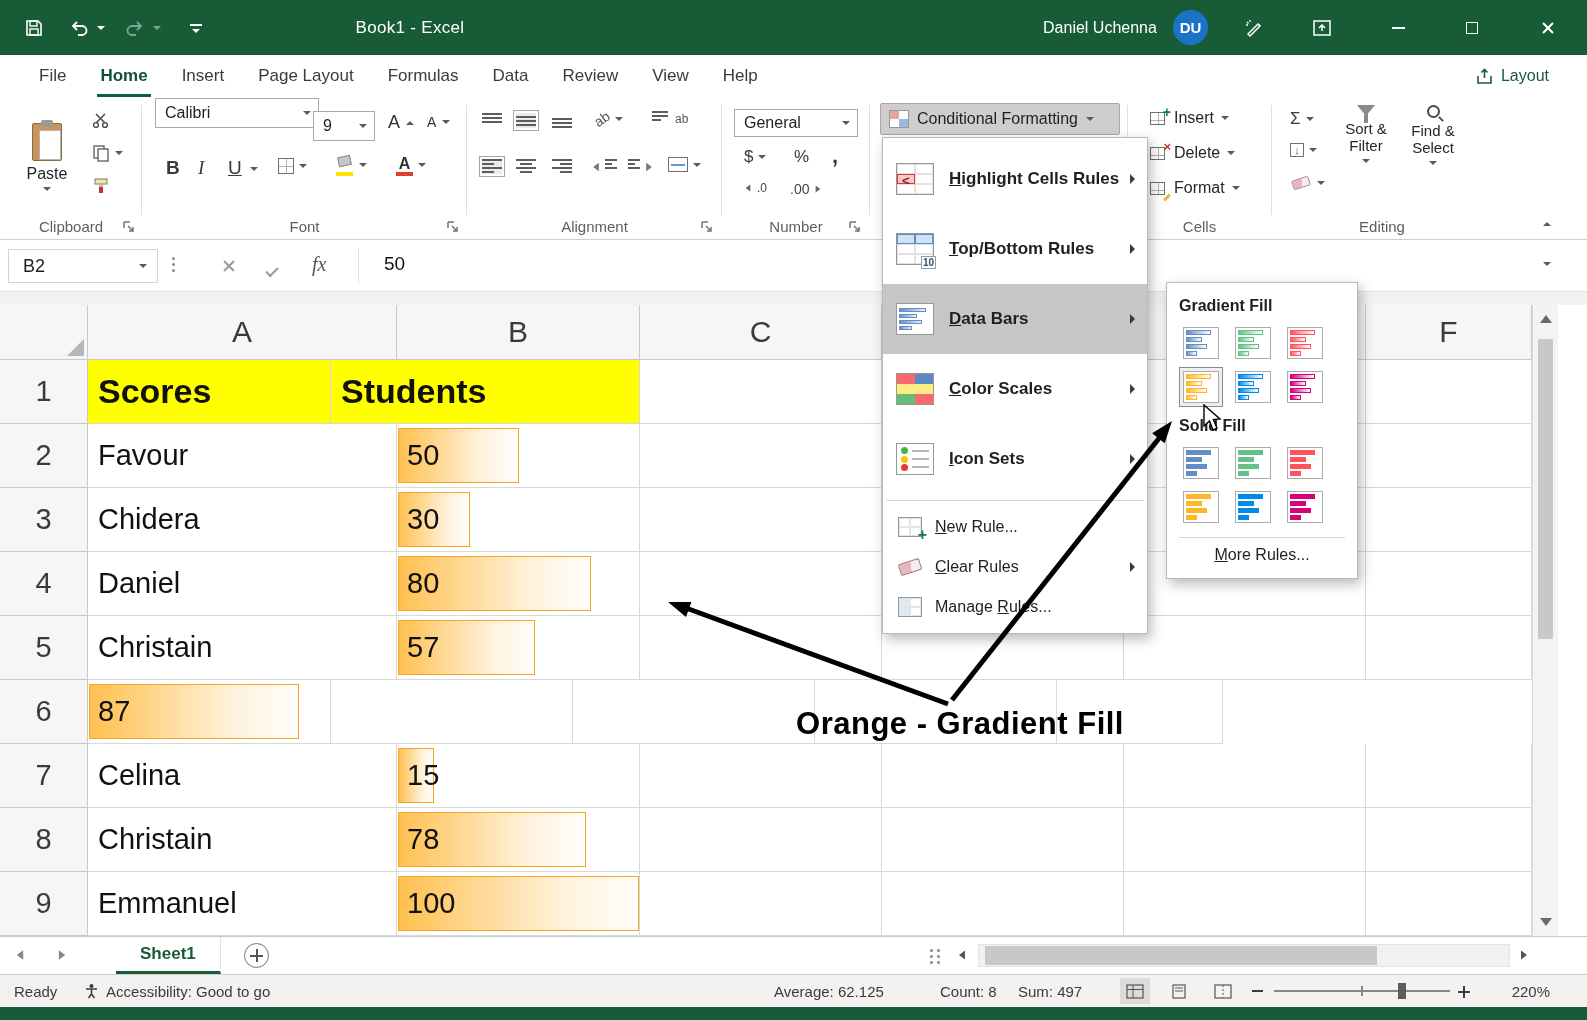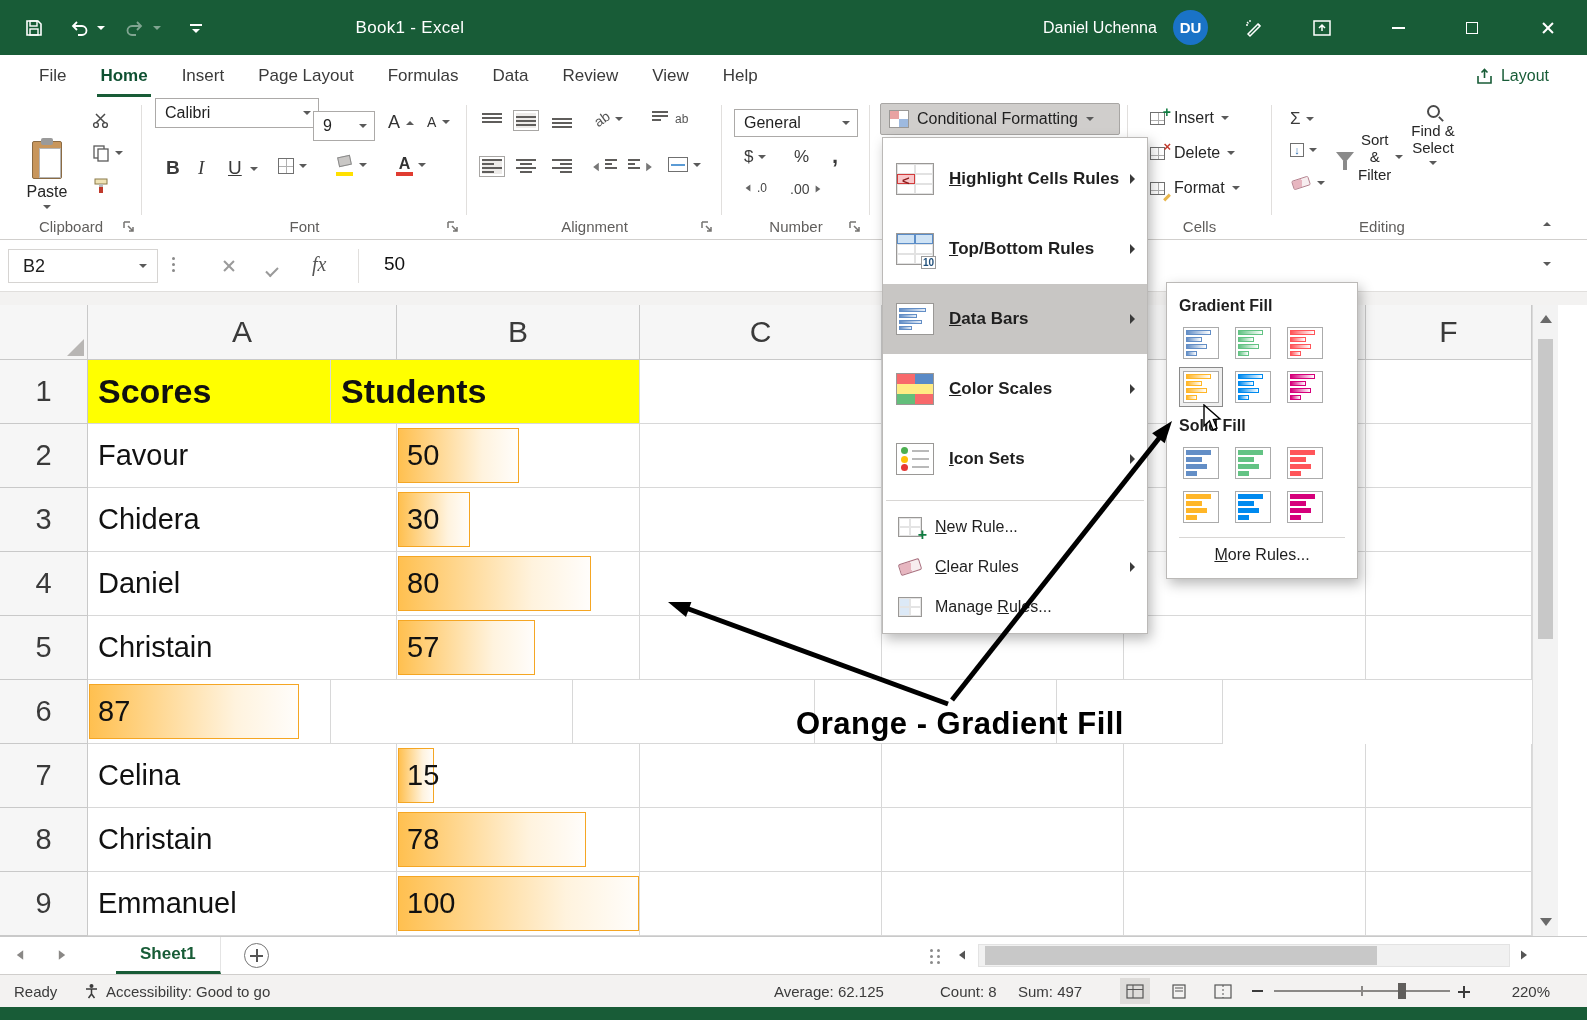--- a/index.html
+++ b/index.html
@@ -238,21 +238,21 @@
   </div>
 
   <div class="ribbon">
     <span class="vr" style="left:141px"></span>
     <span class="vr" style="left:466px"></span>
     <span class="vr" style="left:721px"></span>
     <span class="vr" style="left:869px"></span>
     <span class="vr" style="left:1127px"></span>
     <span class="vr" style="left:1271px"></span>
 
-    <div class="rbtn" style="left:18px;top:8px;width:58px;height:104px;flex-direction:column;gap:4px;justify-content:flex-end">
+    <div class="rbtn" style="left:18px;top:8px;width:58px;height:104px;flex-direction:column;gap:4px;justify-content:center">
       <span class="clipicon"></span>
       <span>Paste</span>
       <span class="chev-d"></span>
     </div>
     <div class="rsm" style="left:92px;top:14px">
       <svg width="18" height="18" viewBox="0 0 18 18">
           <path d="M4 3 L13 12 M13 3 L4 12" stroke="#4a4a4a" stroke-width="1.5"></path>
           <circle cx="4" cy="14" r="2.4" fill="none" stroke="#4a4a4a" stroke-width="1.4"></circle>
           <circle cx="13" cy="14" r="2.4" fill="none" stroke="#4a4a4a" stroke-width="1.4"></circle>
         </svg>
@@ -452,21 +452,21 @@
         <span class="chev-d"></span>
       </div>
     <div class="rsm" style="left:1290px;top:46px">
         <span style="width:14px;height:14px;border:1px solid #707070;display:inline-flex;align-items:center;justify-content:center;font-size:11px;color:#2B6CB0">↓</span>
         <span class="chev-d"></span>
       </div>
     <div class="rsm" style="left:1290px;top:80px">
         <span class="eraser" style="transform:rotate(-18deg) scale(.8)"></span>
         <span class="chev-d"></span>
       </div>
-    <div class="rbtn" style="left:1336px;top:8px;width:60px;height:104px;flex-direction:row;gap:4px;font-size:15px;text-align:center">
+    <div class="rbtn" style="left:1336px;top:8px;width:60px;height:104px;flex-direction:column;gap:4px;font-size:15px;text-align:center">
       <span class="funnel"></span>
       <span style="line-height:1.15">Sort &amp; Filter</span>
       <span class="chev-d"></span>
     </div>
     <div class="rbtn" style="left:1402px;top:8px;width:62px;height:104px;flex-direction:column;gap:4px;font-size:15px;text-align:center">
       <span class="mag dk"></span>
       <span style="line-height:1.15">Find &amp; Select</span>
       <span class="chev-d"></span>
     </div>
     <div class="grplabel" style="left:1272px;width:220px">Editing</div>

